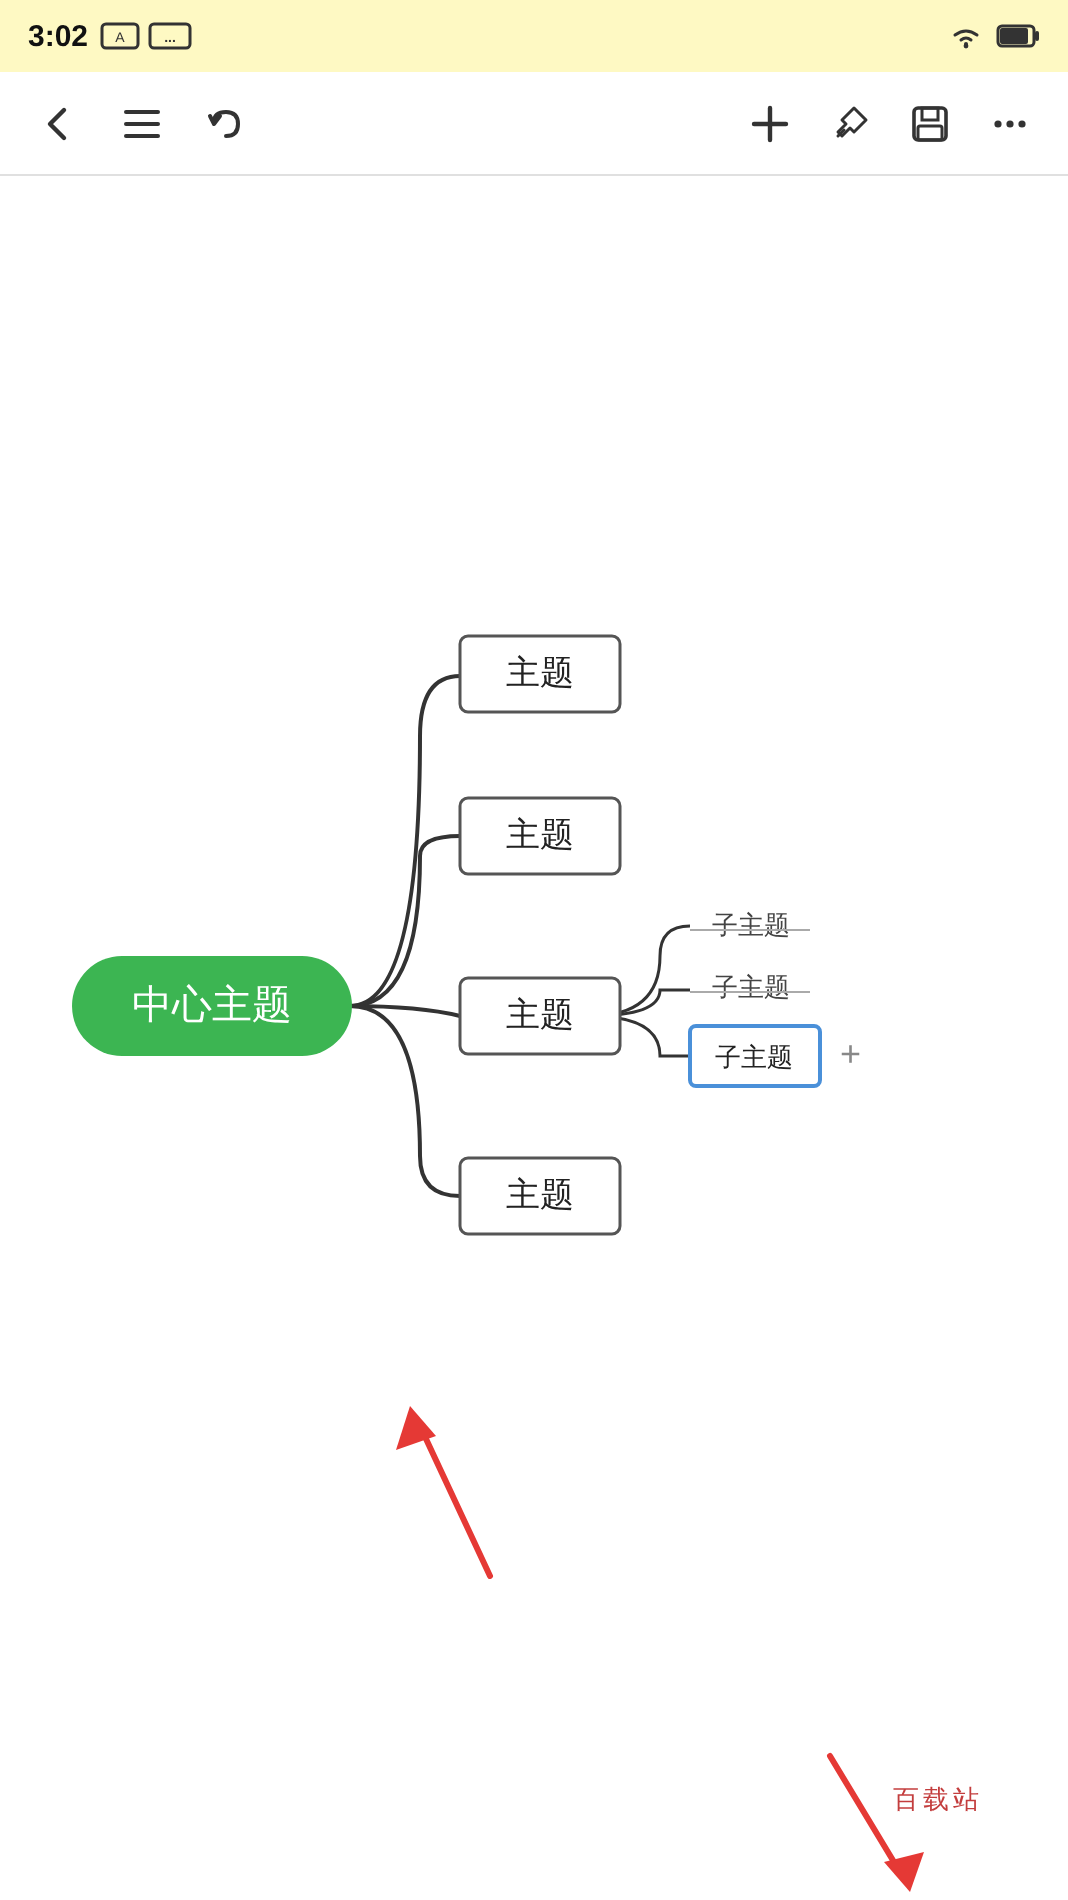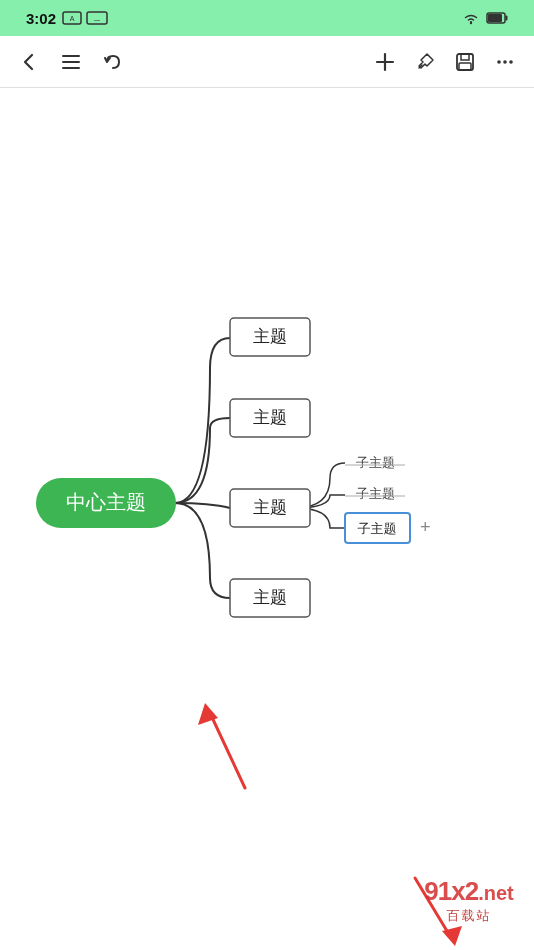--- a/index.html
+++ b/index.html
@@ -10,25 +10,25 @@
       background: #fff;
       font-family: sans-serif;
       overflow: hidden;
       position: relative;
     }
 
     
     .status-bar {
       width: 100%;
       height: 36px;
-      background: #86efac;
+      background: #fef9c3;
       display: flex;
       align-items: center;
       justify-content: space-between;
-      padding: 0 26px;
+      padding: 0 14px;
       position: relative;
       z-index: 10;
     }
     .status-left {
       display: flex;
       align-items: center;
       gap: 6px;
     }
     .status-time {
       font-size: 15px;
@@ -245,19 +245,15 @@
 
     <polygon points="205,615 218,630 198,637" fill="#e53935"></polygon>
 
     <line x1="415" y1="790" x2="450" y2="848" stroke="#e53935" stroke-width="3" stroke-linecap="round"></line>
 
     <polygon points="455,858 442,843 462,838" fill="#e53935"></polygon>
 
   </svg>
 
   <div class="watermark">
-    <div style="display:flex; align-items:baseline;">
-      <span style="font-size:26px; font-weight:900; color:#d32f2f; letter-spacing:-1px;">91x2</span>
-      <span style="font-size:20px; font-weight:900; color:#d32f2f;">.net</span>
-    </div>
     <div style="font-size:13px; color:#b91c1c; letter-spacing:2px;">百载站</div>
   </div>
 </div>
 
 </body></html>

